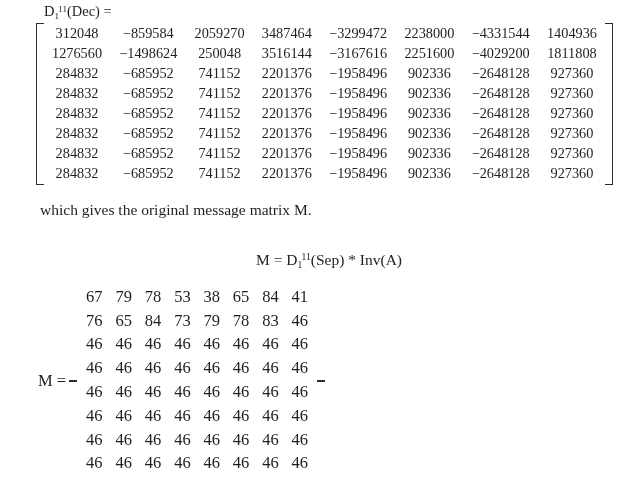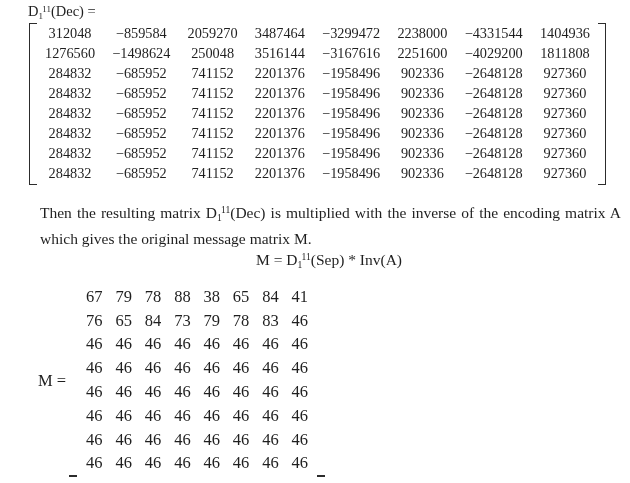--- a/index.html
+++ b/index.html
@@ -13,40 +13,40 @@
     position: relative;
     width: 630px; height: 483px;
     background: #ffffff;
     overflow: hidden;
   }
   sub { font-size: 0.62em; vertical-align: -0.3em; }
   sup { font-size: 0.62em; vertical-align: 0.5em; margin-left: -0.08em; }
 
   
   .dec-label {
-    position: absolute; left: 28px; top: 3px;
+    position: absolute; left: 44px; top: 3px;
     font-size: 14.5px; white-space: nowrap;
   }
 
   
   .matrix { position: absolute; display: flex; align-items: stretch; }
   .bracket { width: 8px; flex: none; }
   .bracket-left  { border-left: 1.6px solid #2c2c2c;  border-top: 1.6px solid #2c2c2c; border-bottom: 1.6px solid #2c2c2c; }
   .bracket-right { border-right: 1.6px solid #2c2c2c; border-top: 1.6px solid #2c2c2c; border-bottom: 1.6px solid #2c2c2c; }
   .cells {
     flex: 1;
     display: grid;
     grid-template-columns: repeat(8, auto);
     justify-content: space-between;
     align-items: center;
   }
   .cell { text-align: center; white-space: nowrap; }
 
   
-  .matrix-dec { left: 29px; top: 23px; width: 577px; }
+  .matrix-dec { left: 36px; top: 23px; width: 577px; }
   .matrix-dec .cells {
     grid-auto-rows: 19.9px;
     padding: 1px 8px 2px 8px;
     font-size: 14.3px;
   }
 
   
   .para {
     position: absolute; left: 40px; top: 199px; width: 581px;
     font-size: 15.5px; line-height: 21.5px;
@@ -66,21 +66,21 @@
   .m-block {
     position: absolute; left: 38px; top: 284px;
     display: flex; align-items: stretch;
   }
   .m-label {
     align-self: center;
     font-size: 16.5px;
     margin-right: 3px;
     white-space: nowrap;
   }
-  .matrix-m { position: static; display: flex; align-items: flex-end; width: 256px; }
+  .matrix-m { position: static; display: flex; align-items: center; width: 256px; }
   .matrix-m .cells {
     grid-auto-rows: 23.8px;
     padding: 1px 9px 2px 9px;
     font-size: 16.5px;
   }
 </style>
 </head>
 <body>
 
 <div class="page">
@@ -152,35 +152,34 @@
         <span class="cell">2201376</span>
         <span class="cell">−1958496</span>
         <span class="cell">902336</span>
         <span class="cell">−2648128</span>
         <span class="cell">927360</span>
       </div>
     <div class="bracket bracket-right"></div>
   </div>
 
   <div class="para">
-    <div class="line1"><span>Then the resulting matrix </span><span>D</span><sub>1</sub><sup>11</sup><span>(Dec)</span><span> is multiplied with the inverse of the encoding matrix A</span></div>
     <div class="line2">which gives the original message matrix M.</div>
   </div>
 
   <div class="equation"><span>M =  </span><span>D</span><sub>1</sub><sup>11</sup><span>(Sep) * Inv(A)</span></div>
 
   <div class="m-block">
     <div class="m-label">M =</div>
     <div class="matrix matrix-m">
       <div class="bracket bracket-left"></div>
       <div class="cells">
           <span class="cell">67</span>
           <span class="cell">79</span>
           <span class="cell">78</span>
-          <span class="cell">88</span>
+          <span class="cell">53</span>
           <span class="cell">38</span>
           <span class="cell">65</span>
           <span class="cell">84</span>
           <span class="cell">41</span>
           <span class="cell">76</span>
           <span class="cell">65</span>
           <span class="cell">84</span>
           <span class="cell">73</span>
           <span class="cell">79</span>
           <span class="cell">78</span>

